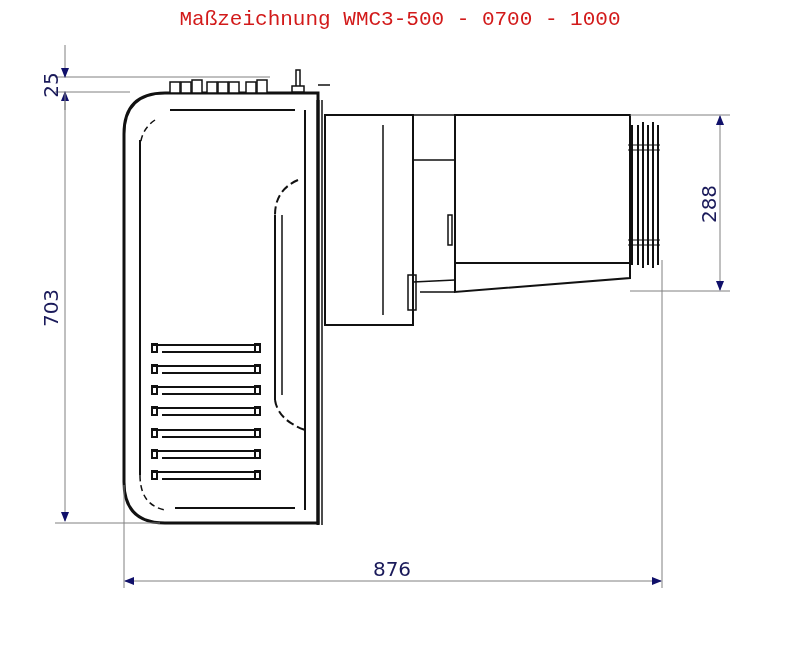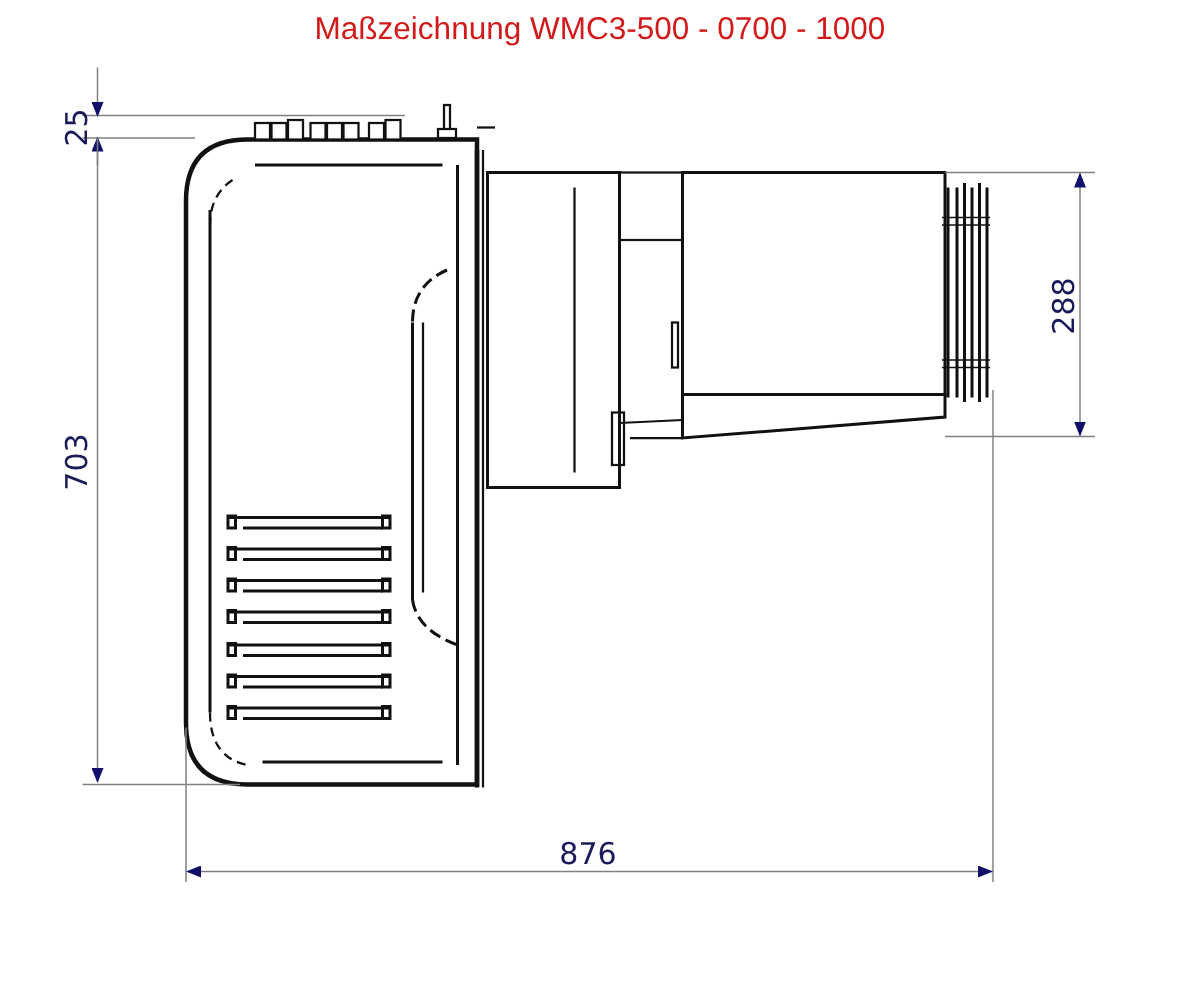--- a/index.html
+++ b/index.html
@@ -1,17 +1,17 @@
 <!DOCTYPE html>
 <html><head>
 <meta charset="utf-8">
 <style>
   html, body { margin:0; padding:0; background:#ffffff; }
   body { width:800px; height:661px; position:relative; overflow:hidden; font-family:"Liberation Sans", sans-serif; }
-  .title { position:absolute; left:0; top:8px; width:800px; text-align:center; font-family:Liberation Sans, sans-serif; font-size:21px; color:#d21a1a; }
+  .title { position:absolute; left:0; top:8px; width:800px; text-align:center; font-family:Liberation Mono, monospace; font-size:21px; color:#d21a1a; }
   svg { position:absolute; left:0; top:0; }
   .dim { font-family:"DejaVu Sans", sans-serif; font-size:20px; fill:#1a1a5a; }
 </style>
 </head>
 <body>
 
 <div class="title">Maßzeichnung WMC3-500 - 0700 - 1000</div>
 
 <svg width="800" height="661" viewBox="0 0 800 661">
   <defs>

